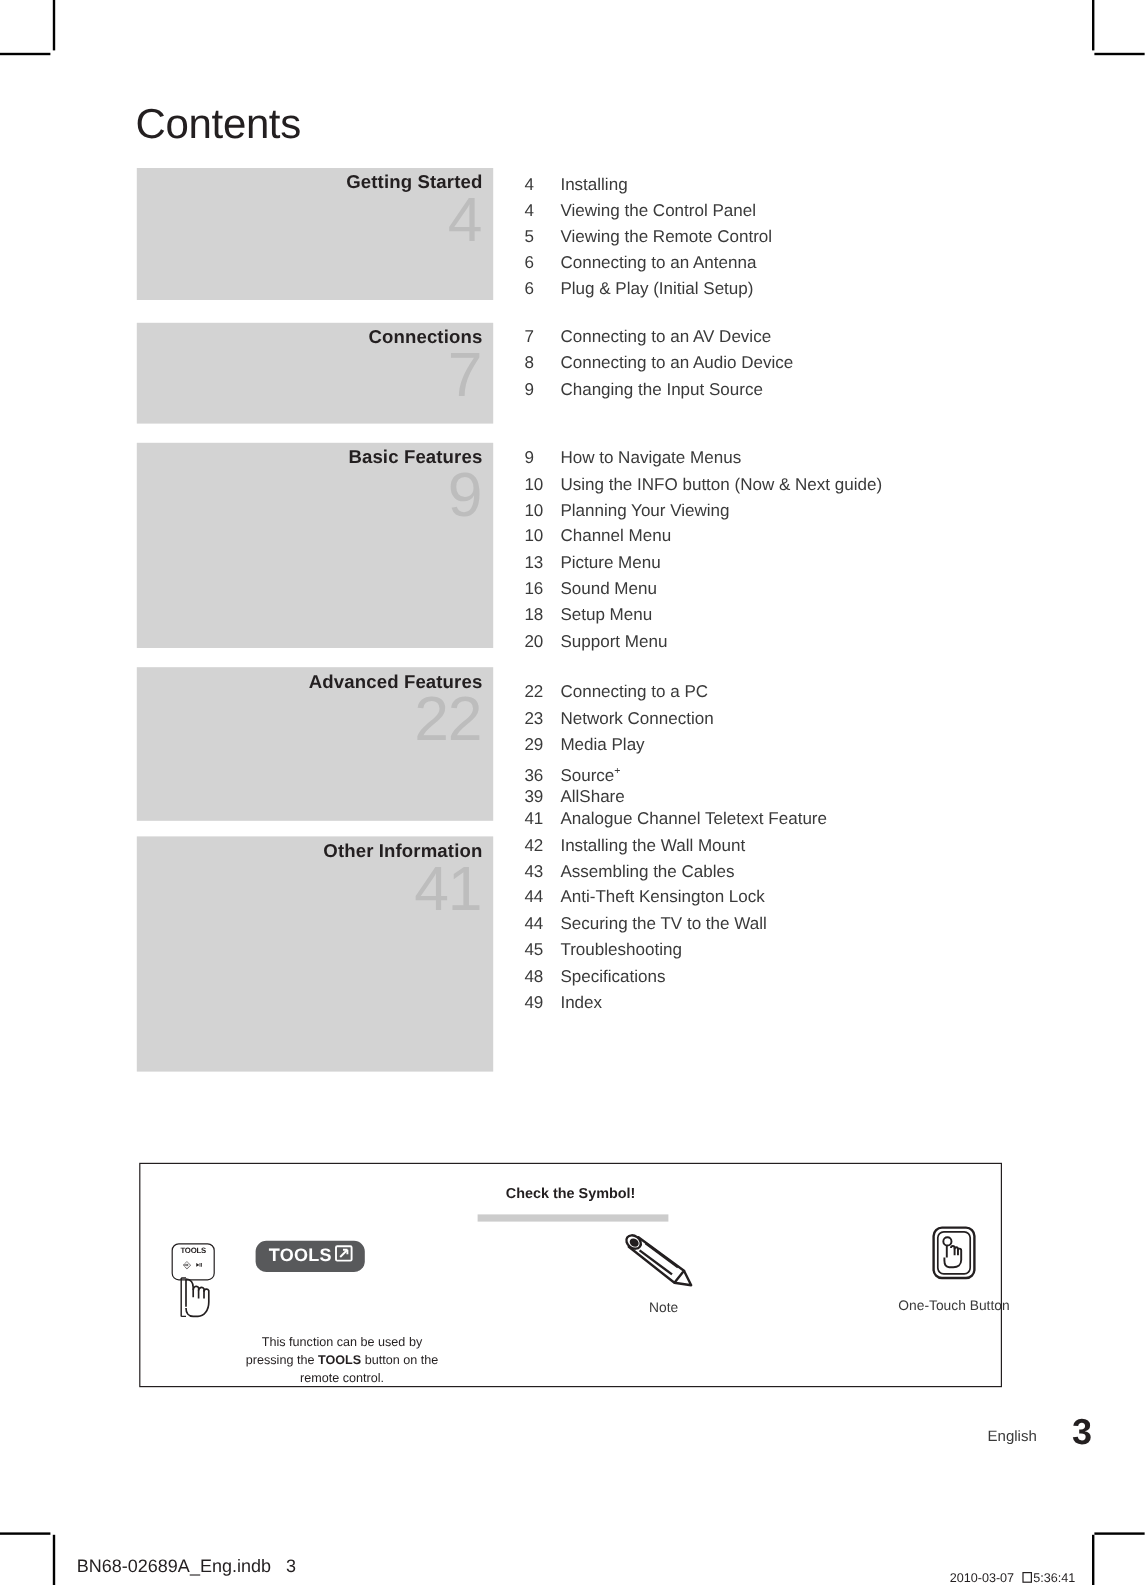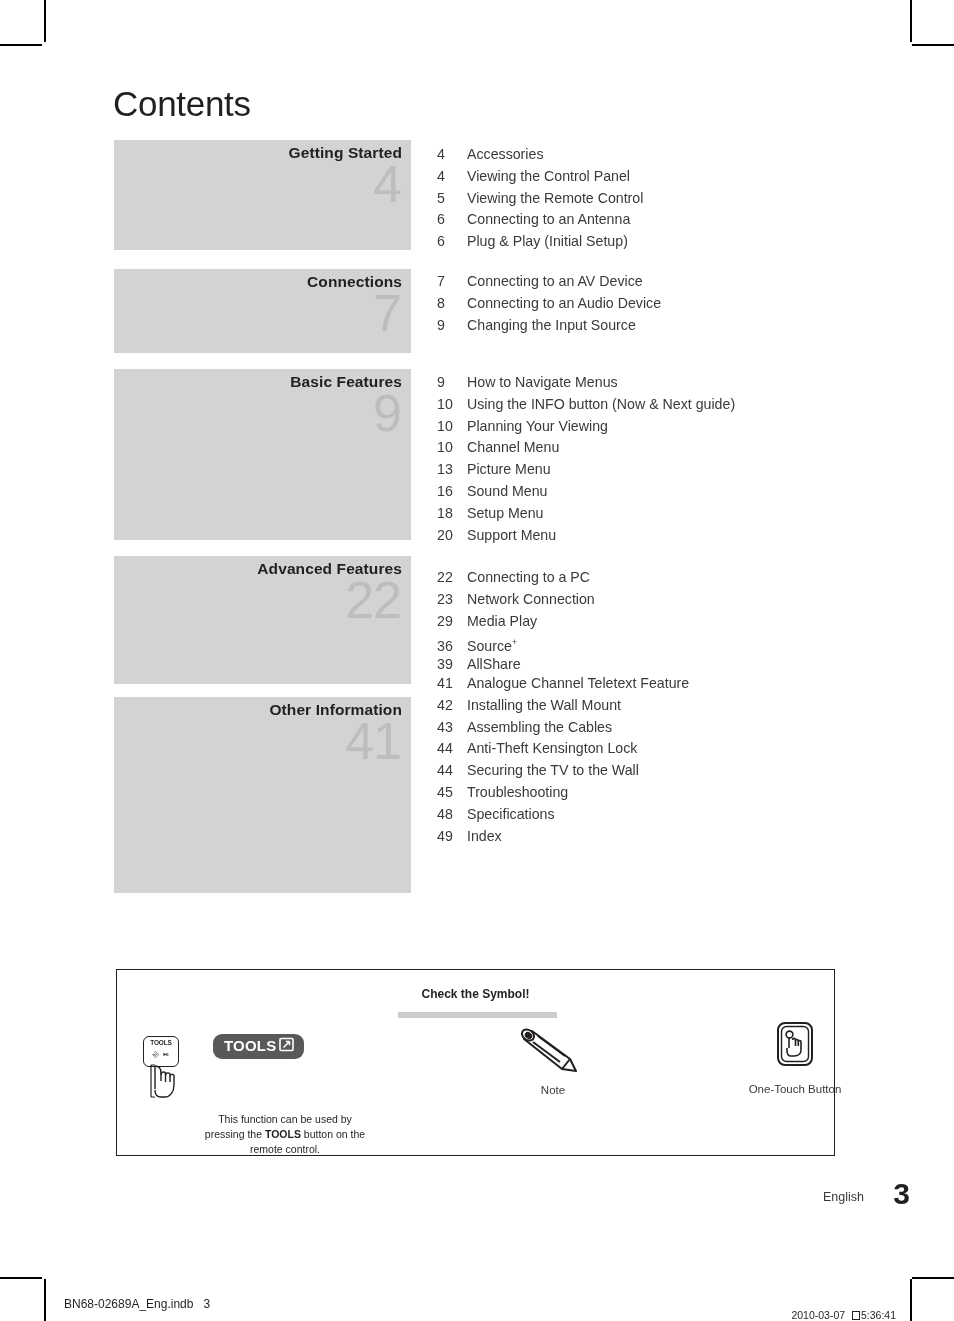--- a/index.html
+++ b/index.html
@@ -212,21 +212,21 @@
     right: 44px;
     top: 1177px;
     font-size: 30px;
     font-weight: bold;
     color: #231f20;
   }
   .print-left {
     position: absolute;
     left: 64px;
     top: 1297px;
-    font-size: 12px;
+    font-size: 15px;
     color: #231f20;
     white-space: pre;
   }
   .print-right {
     position: absolute;
     right: 58px;
     top: 1297px;
     font-size: 10.5px;
     color: #231f20;
     white-space: pre;
@@ -254,21 +254,21 @@
 <div class="crop crop-h cm-br-h"></div>
 
 <div class="page-title">Contents</div>
 
 <div id="toc">
     <div class="sec-box" style="top: 140px; height: 110px;">
       <div class="sec-label">Getting Started</div>
       <div class="sec-num">4</div>
     </div>
     <div class="entries" style="top: 144px;">
-      <div class="entry"><span class="pg">4</span><span class="ttl"><span>Accessories</span></span></div>
+      <div class="entry"><span class="pg">4</span><span class="ttl"><span>Installing</span></span></div>
       <div class="entry"><span class="pg">4</span><span class="ttl"><span>Viewing the Control Panel</span></span></div>
       <div class="entry"><span class="pg">5</span><span class="ttl"><span>Viewing the Remote Control</span></span></div>
       <div class="entry"><span class="pg">6</span><span class="ttl"><span>Connecting to an Antenna</span></span></div>
       <div class="entry"><span class="pg">6</span><span class="ttl"><span>Plug &amp; Play (Initial Setup)</span></span></div>
     </div>
     <div class="sec-box" style="top: 269px; height: 84px;">
       <div class="sec-label">Connections</div>
       <div class="sec-num">7</div>
     </div>
     <div class="entries" style="top: 271px;">

